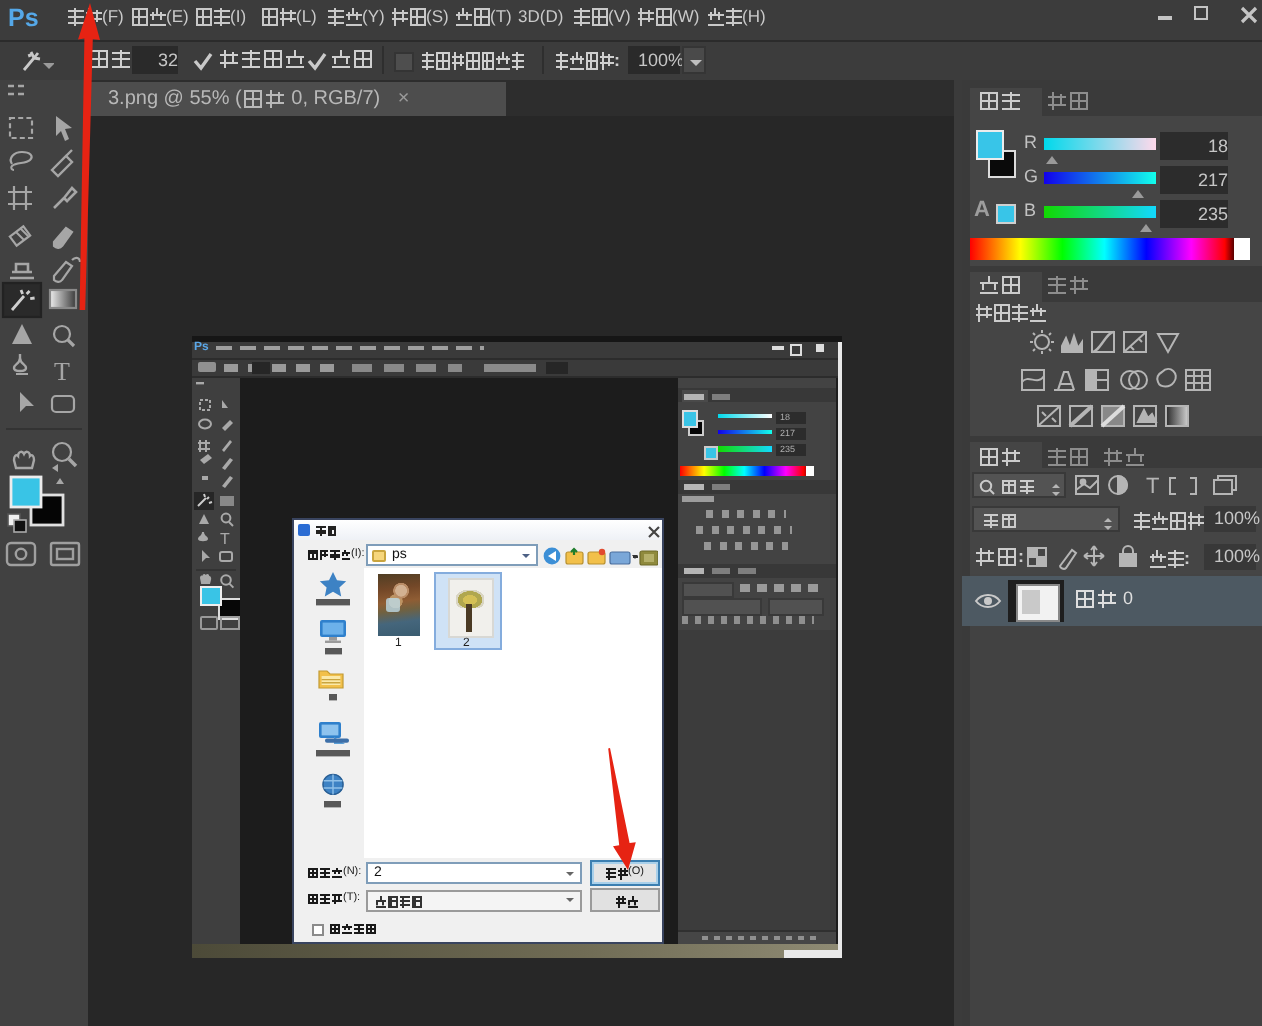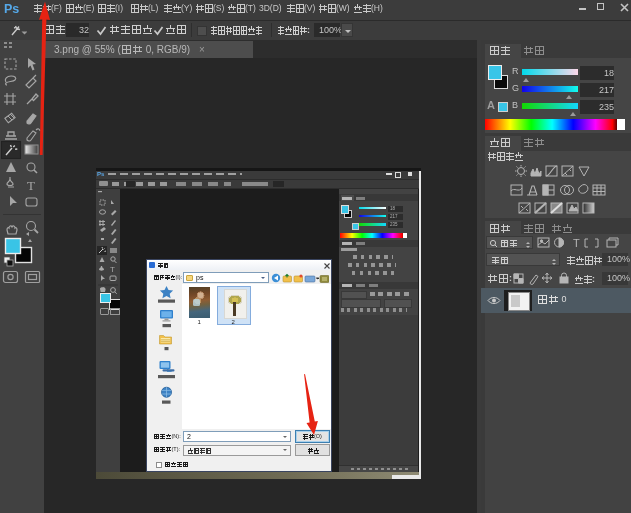--- a/index.html
+++ b/index.html
@@ -158,21 +158,21 @@
     <rect x="3.5" y="231.5" width="14" height="11" rx="2"></rect>
       <circle cx="10.5" cy="237" r="2.6"></circle>
     <rect x="25.5" y="231.5" width="14" height="11" rx="1"></rect>
       <rect x="28.5" y="234.5" width="8" height="5"></rect>
   </g>
 </svg>
 
 <div class="abs" style="left:44px;top:40px;width:433px;height:18px;background:#2d2d2d;"></div>
 <div class="abs" style="left:477px;top:40px;width:4px;height:473px;background:#3b3b3b;"></div>
 <div id="tab" class="abs">
-  <span style="margin-left:9px;font-size:10px;">3.png @ 55% (</span><i class="cj s10 gb" style="color:#b8b8b8;margin-top:4px;"></i><i class="cj s10 gc" style="color:#b8b8b8;margin-top:4px;"></i><span style="font-size:10px;"> 0, RGB/9)</span>
+  <span style="margin-left:9px;font-size:10px;">3.png @ 55% (</span><i class="cj s10 gb" style="color:#b8b8b8;margin-top:4px;"></i><i class="cj s10 gc" style="color:#b8b8b8;margin-top:4px;"></i><span style="font-size:10px;"> 0, RGB/7)</span>
   <span style="font-size:10px;margin-left:6px;color:#9a9a9a;">×</span>
 </div>
 
 <div id="rpanel" class="abs"></div>
 <div id="rcontent" class="abs" style="left:481px;top:40px;width:150px;height:473px;color:#cccccc;">
 
   <div class="abs" style="left:4px;top:0;width:146px;height:18px;background:#3a3a3a;"></div>
   <div class="abs" style="left:4px;top:4px;width:36px;height:14px;background:#454545;"></div>
   <span class="abs" style="left:8px;top:6px;"><i class="cj s10 gb"></i><i class="cj s10 ga"></i></span>
   <span class="abs" style="left:42px;top:6px;color:#8d8d8d;"><i class="cj s10 gc"></i><i class="cj s10 gb"></i></span>

